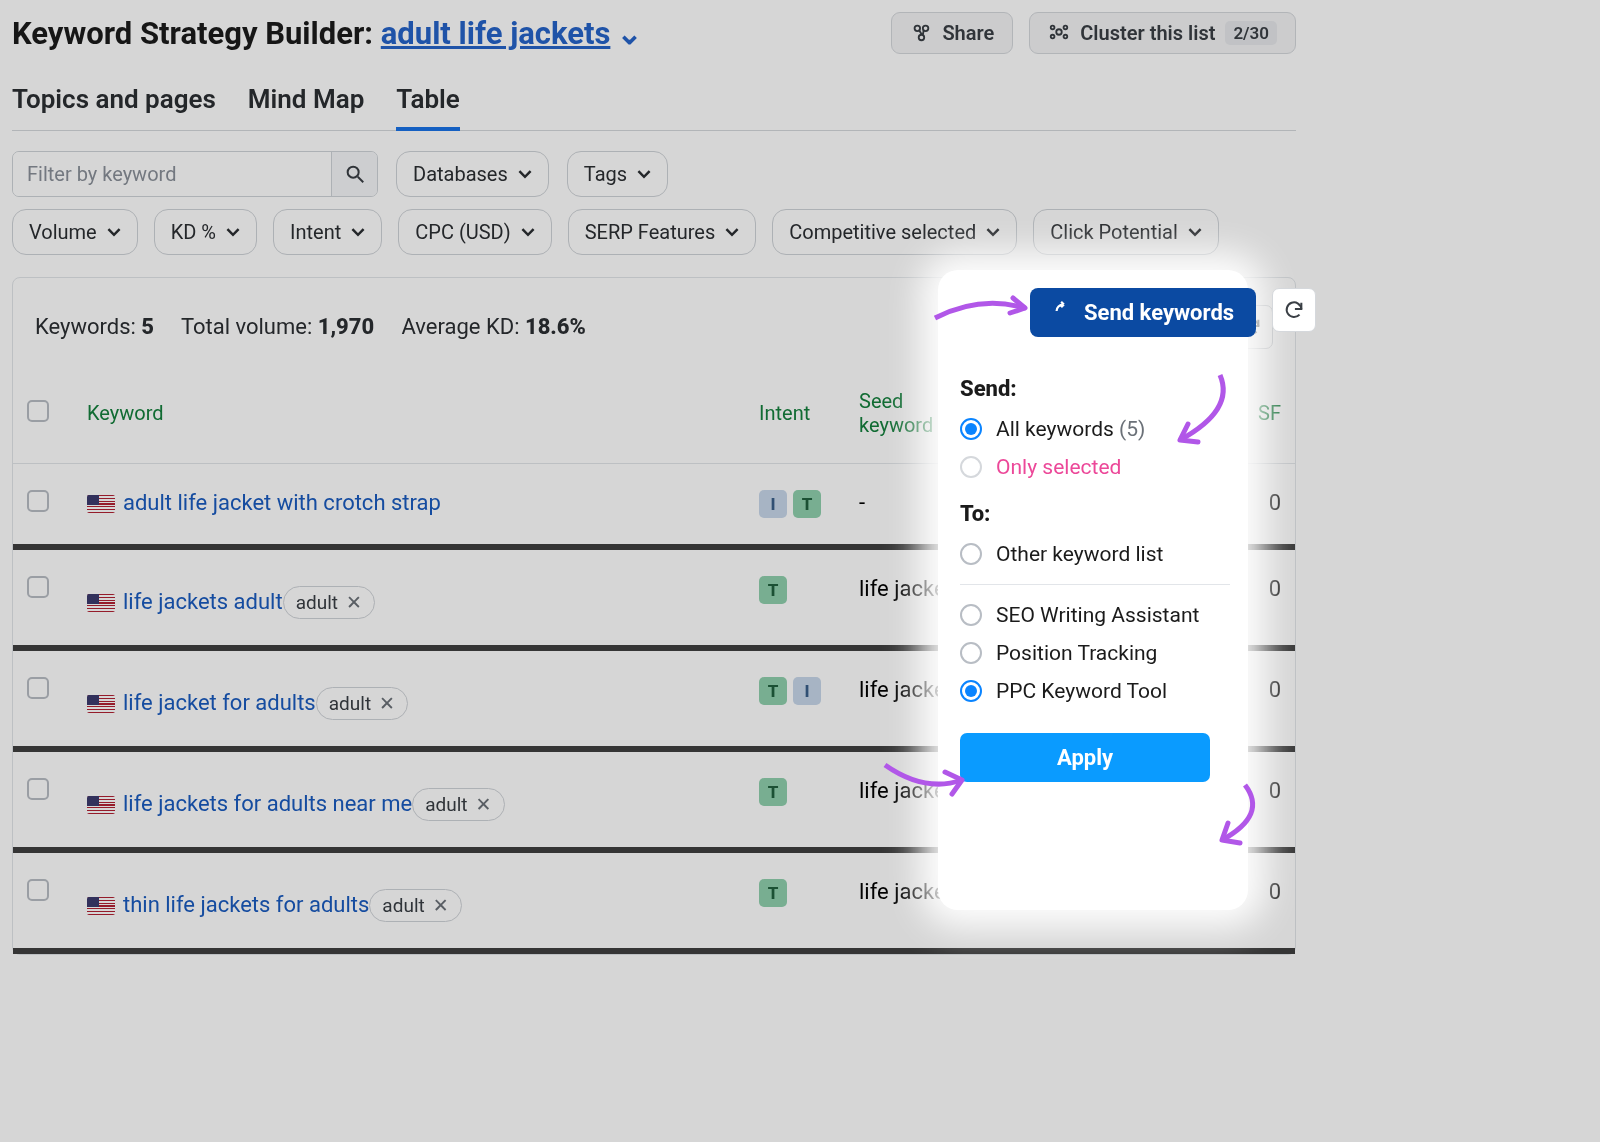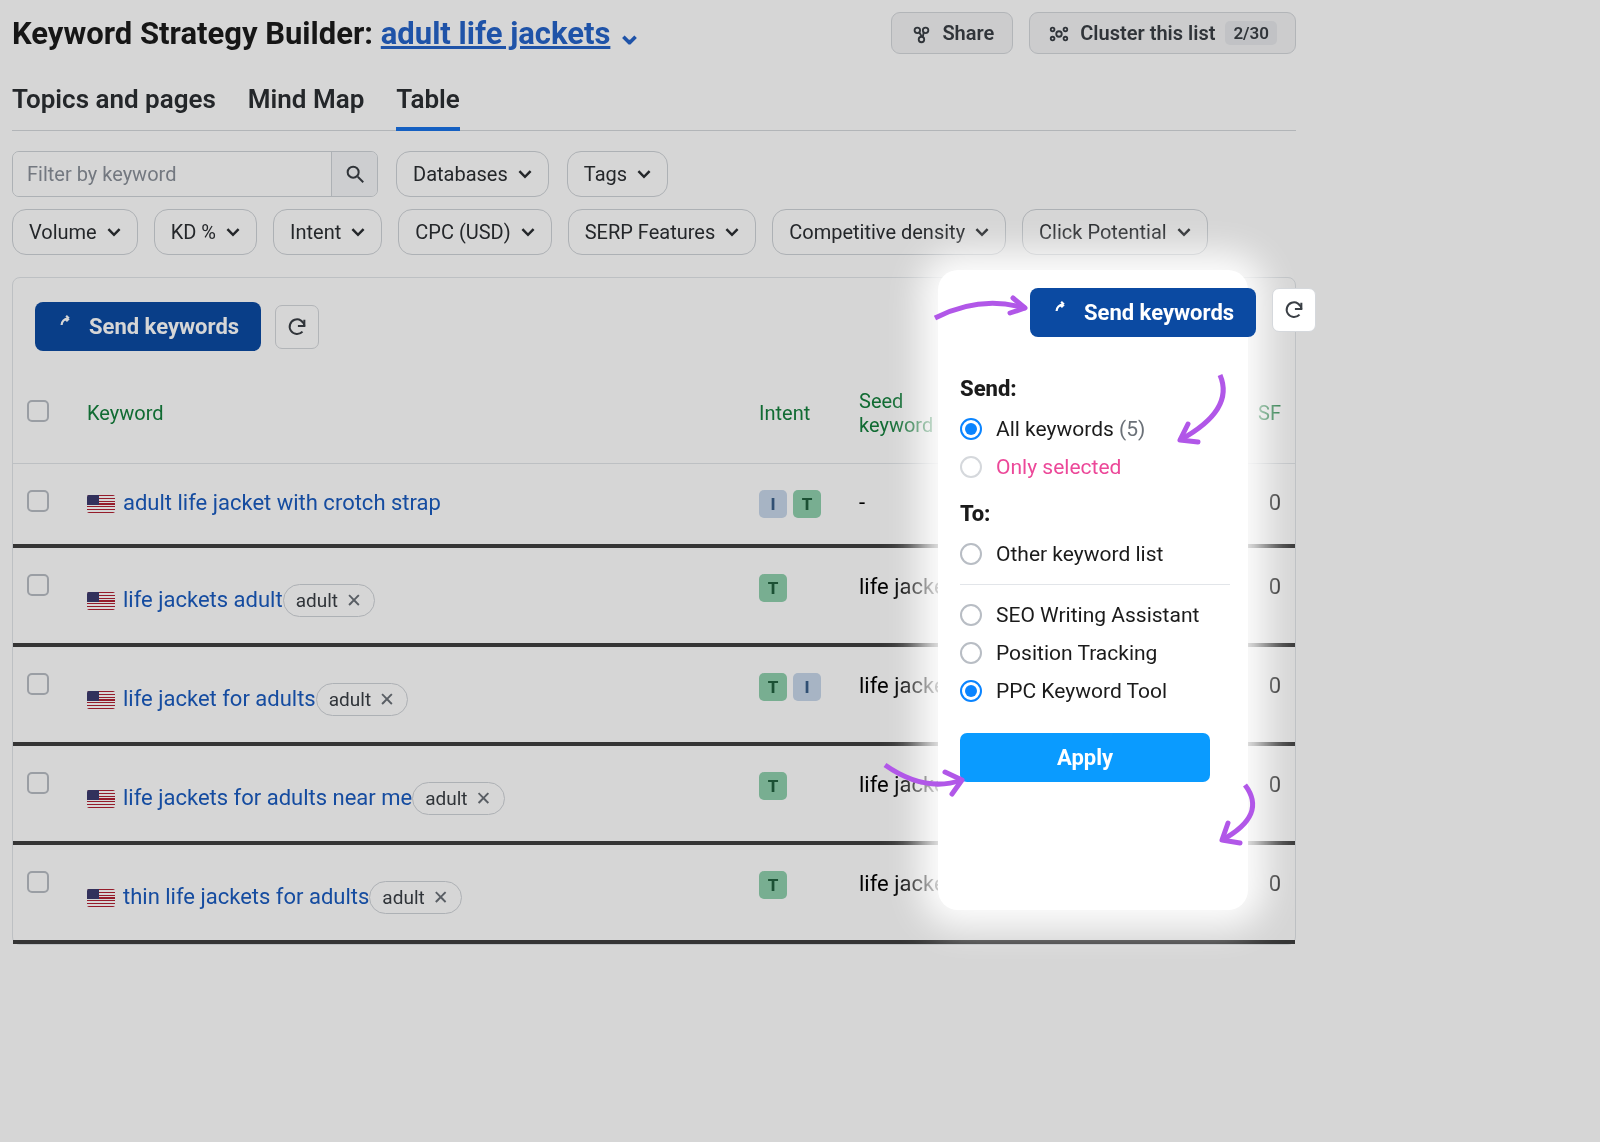--- a/index.html
+++ b/index.html
@@ -6,21 +6,21 @@
   body { width:1600px; height:1142px; overflow:hidden; background:#fff; position:relative; }
 
   .wrap { width:1308px; padding:6px 12px 0 12px; position:relative; }
 
   
   .hdr { display:flex; align-items:center; justify-content:space-between; padding:6px 0 18px; }
   .hdr-title { font-size:31px; font-weight:700; color:#1b1b1b; }
   .hdr-title .kw { color:#2563c9; font-weight:700; }
   .hdr-title .chev { color:#2563c9; margin-left:6px; }
   .hdr-actions { display:flex; gap:16px; }
-  .pill-btn { display:inline-flex; align-items:flex-end; gap:10px; background:#f3f4f5; border:1px solid #d5d8dc; border-radius:9px; padding:8px 18px; font-size:20px; color:#3a3f45; cursor:pointer; font-weight:600; }
+  .pill-btn { display:inline-flex; align-items:flex-start; gap:10px; background:#f3f4f5; border:1px solid #d5d8dc; border-radius:9px; padding:8px 18px; font-size:20px; color:#3a3f45; cursor:pointer; font-weight:600; }
   .pill-btn .count { background:#e6e8eb; border-radius:5px; padding:2px 8px; font-size:17px; font-weight:600; }
 
   
   .tabs { display:flex; gap:32px; border-bottom:1px solid #d5d8dc; }
   .tab { font-size:26px; font-weight:600; color:#2c2f33; padding:12px 0 16px; cursor:pointer; position:relative; }
   .tab.active::after { content:""; position:absolute; left:0; right:0; bottom:-1px; height:4px; background:#1a73e8; }
 
   
   .filters1 { display:flex; gap:18px; margin:20px 0 12px; }
   .searchbox { display:flex; border:1px solid #cfd3d8; border-radius:7px; overflow:hidden; }
@@ -35,21 +35,21 @@
   .summary { display:flex; align-items:center; justify-content:space-between; padding:24px 22px; }
   .summary .left { font-size:22px; color:#2c2f33; }
   .summary .left b { font-weight:800; }
   .send-btn { display:inline-flex; align-items:flex-start; gap:10px; background:#0b4aa2; color:#fff; font-size:22px; font-weight:700; border:none; border-radius:8px; padding:12px 22px; cursor:pointer; }
   .refresh { width:44px; height:44px; border:1px solid #d5d8dc; border-radius:7px; display:flex; align-items:center; justify-content:center; cursor:pointer; background:#fff; margin-left:14px; }
 
   
   table { width:100%; border-collapse:collapse; }
   thead th { text-align:left; font-size:20px; font-weight:400; color:#15803d; padding:14px 14px 26px; border-bottom:1px solid #e2e5e9; }
   thead th:first-child { width:60px; }
-  tbody td { padding:26px 14px; border-bottom:4px solid #404040; vertical-align:top; font-size:22px; }
+  tbody td { padding:26px 14px; border-bottom:6px solid #404040; vertical-align:top; font-size:22px; }
   .cbx { width:22px; height:22px; border:2px solid #b8bdc4; border-radius:5px; display:inline-block; cursor:pointer; }
   .flag { display:inline-block; width:28px; height:18px; position:relative; margin-right:8px; vertical-align:middle; overflow:hidden; border-radius:2px; }
   .flag::before { content:""; position:absolute; inset:0; background:linear-gradient(#b22234 0 7.7%,#fff 7.7% 15.4%,#b22234 15.4% 23.1%,#fff 23.1% 30.8%,#b22234 30.8% 38.5%,#fff 38.5% 46.2%,#b22234 46.2% 53.8%,#fff 53.8% 61.5%,#b22234 61.5% 69.2%,#fff 69.2% 76.9%,#b22234 76.9% 84.6%,#fff 84.6% 92.3%,#b22234 92.3% 100%); }
   .flag::after { content:""; position:absolute; left:0; top:0; width:12px; height:10px; background:#3c3b6e; }
   .kw-link { color:#1a5bbf; font-size:22px; text-decoration:none; }
   .tag { display:inline-flex; align-items:center; gap:8px; border:1px solid #cfd3d8; border-radius:999px; padding:4px 12px; font-size:19px; color:#3a3f45; margin-top:10px; }
   .tag .x { color:#6b7178; cursor:pointer; }
   .intent-badge { display:inline-flex; align-items:center; justify-content:center; width:28px; height:28px; border-radius:5px; font-weight:800; font-size:17px; margin-right:6px; }
   .intent-I { background:#c7d7ea; color:#3a5f8a; }
   .intent-T { background:#8fd0ad; color:#21613e; }
@@ -191,39 +191,46 @@
       </button>
     <button class="dd-btn">
         <span>SERP Features</span>
         <span class="chev-down">
           <svg viewBox="0 0 10 6" fill="none" stroke="#2c2f33" stroke-width="1.8">
             <path d="M1 1l4 4 4-4"></path>
           </svg>
         </span>
       </button>
     <button class="dd-btn">
-        <span>Competitive density</span>
+        <span>Competitive selected</span>
         <span class="chev-down">
           <svg viewBox="0 0 10 6" fill="none" stroke="#2c2f33" stroke-width="1.8">
             <path d="M1 1l4 4 4-4"></path>
           </svg>
         </span>
       </button>
     <button class="dd-btn">
         <span>Click Potential</span>
         <span class="chev-down">
           <svg viewBox="0 0 10 6" fill="none" stroke="#2c2f33" stroke-width="1.8">
             <path d="M1 1l4 4 4-4"></path>
           </svg>
         </span>
       </button>
   </div>
 
   <div class="panel">
     <div class="summary">
+      <div class="left">
+        <span>Keywords: </span><b>5</b>
+        &nbsp;&nbsp;&nbsp;
+        <span>Total volume: </span><b>1,970</b>
+        &nbsp;&nbsp;&nbsp;
+        <span>Average KD: </span><b>18.6%</b>
+      </div>
       <div style="display:flex;align-items:center;">
         <button class="send-btn">
           <span class="icon">
               <svg viewBox="0 0 24 24" fill="none" stroke="#fff" stroke-width="2.4">
                 <path d="M5 12a7 7 0 0 1 7-7h1m0 0l-3-3m3 3l-3 3"></path>
               </svg>
             </span>
           <span>Send keywords</span>
         </button>
         <div class="refresh">

